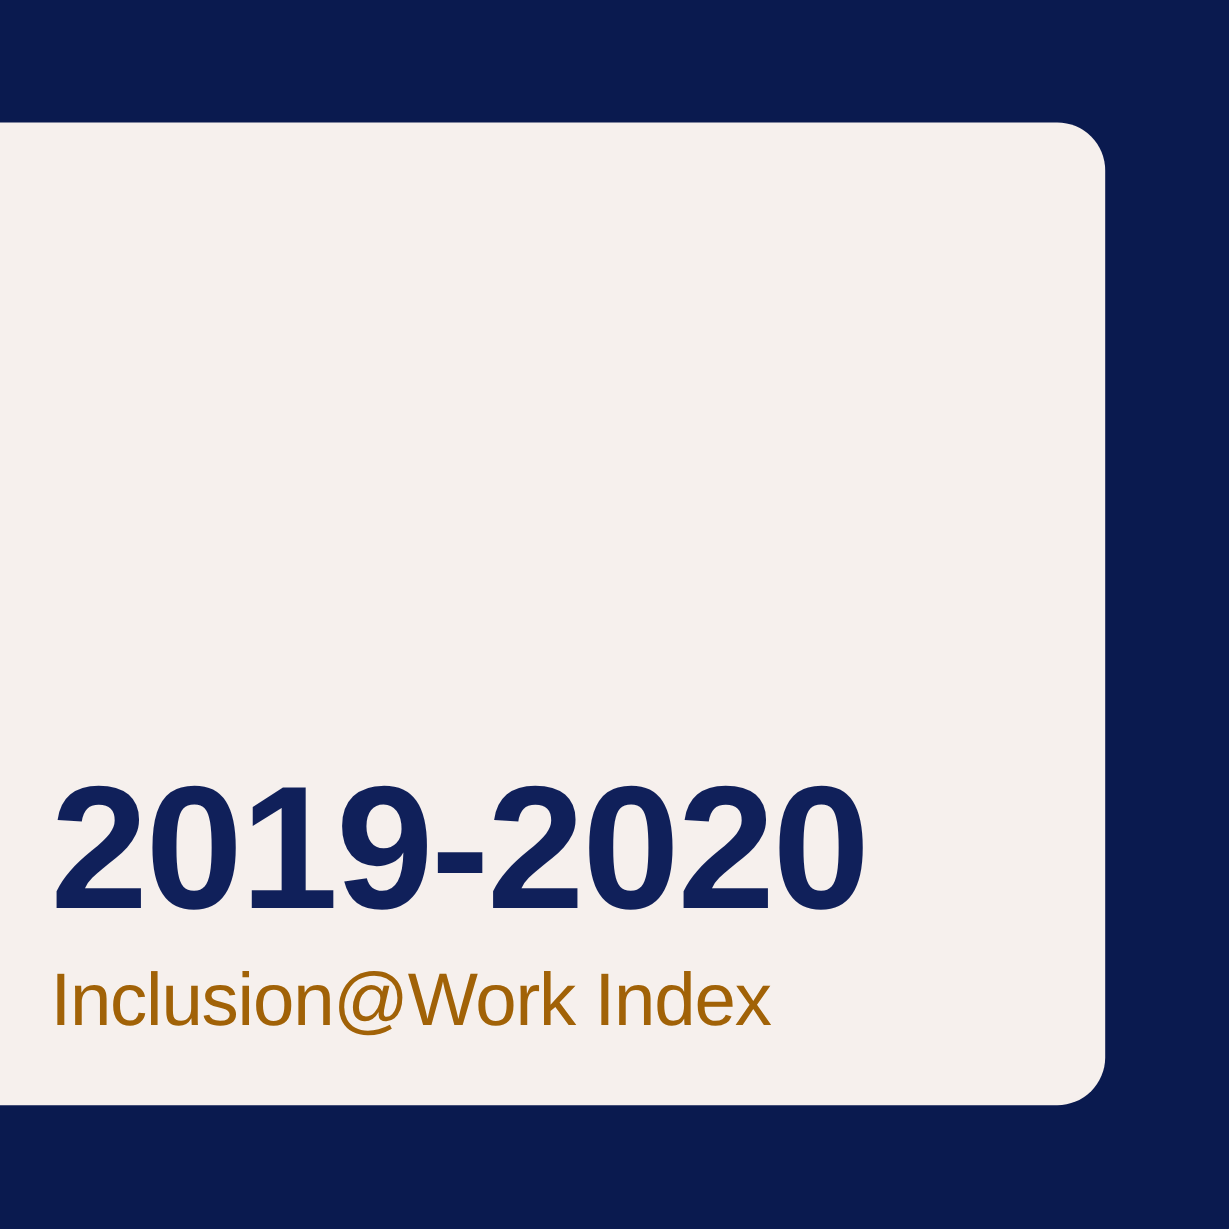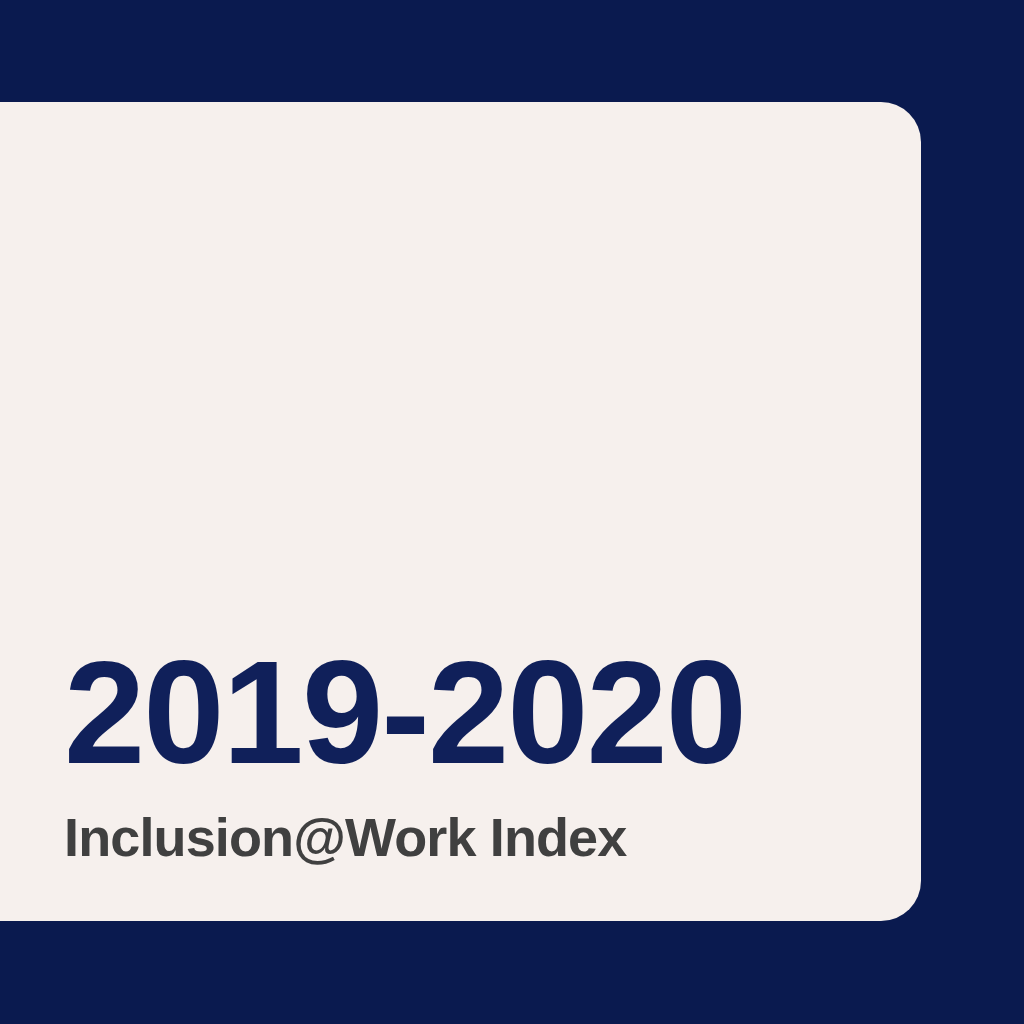--- a/index.html
+++ b/index.html
@@ -31,40 +31,40 @@
     width: 921px;
     height: 819px;
     background: #f6f0ed;
     border-top-left-radius: 0px;
     border-bottom-left-radius: 0px;
     border-top-right-radius: 40px;
     border-bottom-right-radius: 40px;
   }
   .card-text-block {
     position: absolute;
-    left: 64px;
+    left: 42px;
     right: 40px;
     bottom: 62px;
   }
   .cover-title {
     margin: 0;
     color: #10205a;
     font-size: 146px;
     line-height: 0.78;
     font-weight: 700;
     letter-spacing: -0.013em;
     white-space: nowrap;
   }
   .cover-subtitle {
     margin: 0;
     margin-top: 46px;
-    color: #404040;
-    font-size: 54px;
+    color: #a16207;
+    font-size: 62px;
     line-height: 0.80;
-    font-weight: 700;
+    font-weight: 400;
     letter-spacing: -0.016em;
     white-space: nowrap;
   }
 </style>
 </head>
 <body>
 
 <div id="stage">
 
   <div class="backdrop"></div>

